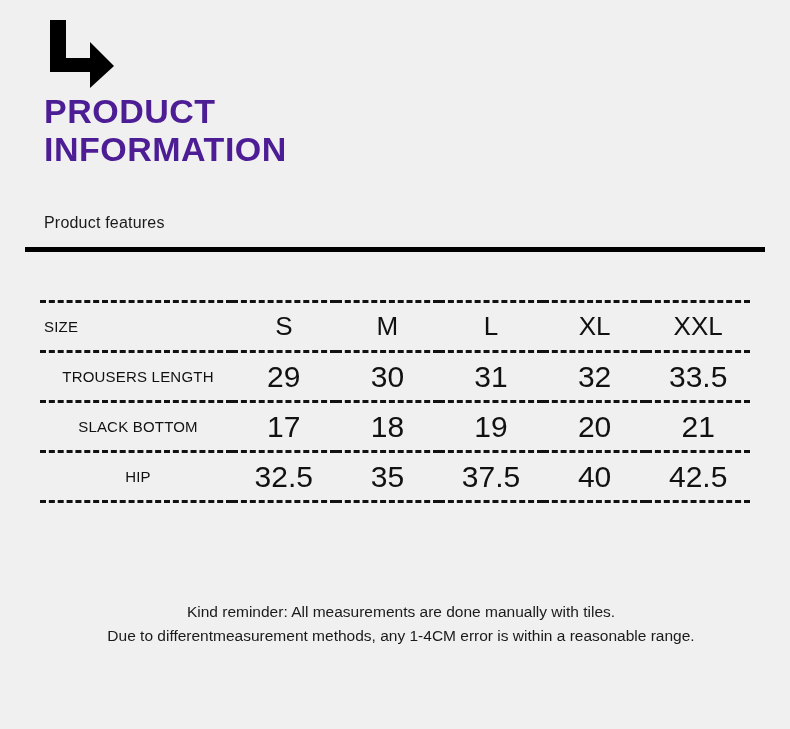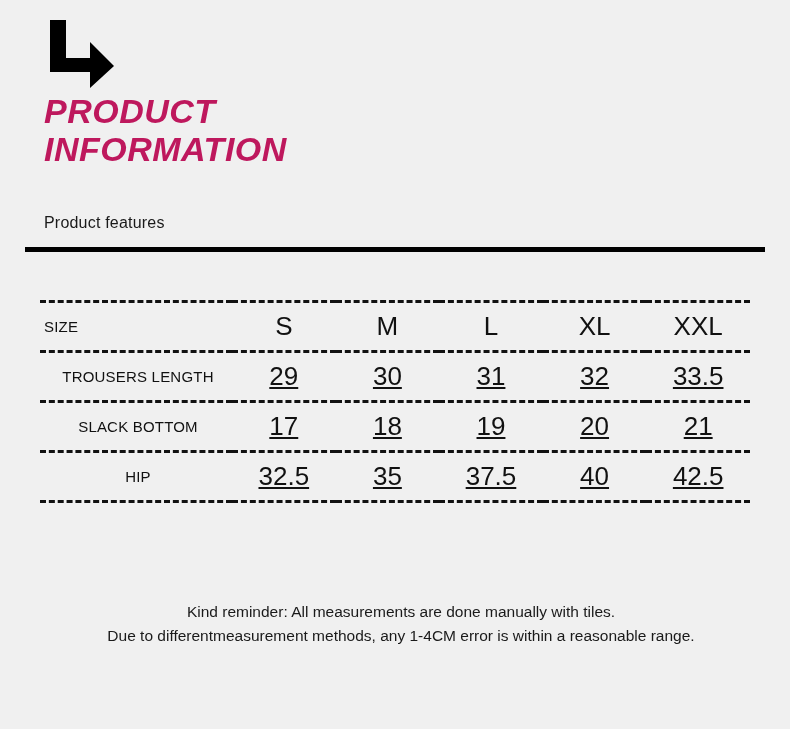--- a/index.html
+++ b/index.html
@@ -33,22 +33,21 @@
 
   
   .heading {
     position: absolute;
     left: 44px;
     top: 92px;
     font-size: 34px;
     font-weight: bold;
     letter-spacing: 0.5px;
     line-height: 1.12;
-    color: #be185d;
-    font-style: italic;
+    color: #4c1d95;
   }
   .heading .line2 {
     display: block;
   }
 
   
   .features-label {
     position: absolute;
     left: 44px;
     top: 214px;
@@ -106,22 +105,21 @@
     letter-spacing: 0.2px;
     padding-left: 4px !important;
     font-weight: normal;
     margin-left: 6px;
   }
   .head-cell {
     font-size: 26px;
     font-weight: normal;
   }
   .val {
-    font-size: 26px;
-    text-decoration: underline;
+    font-size: 30px;
   }
 
   
   .note {
     position: absolute;
     left: 12px;
     right: 0;
     top: 600px;
     text-align: center;
     font-size: 15.5px;

